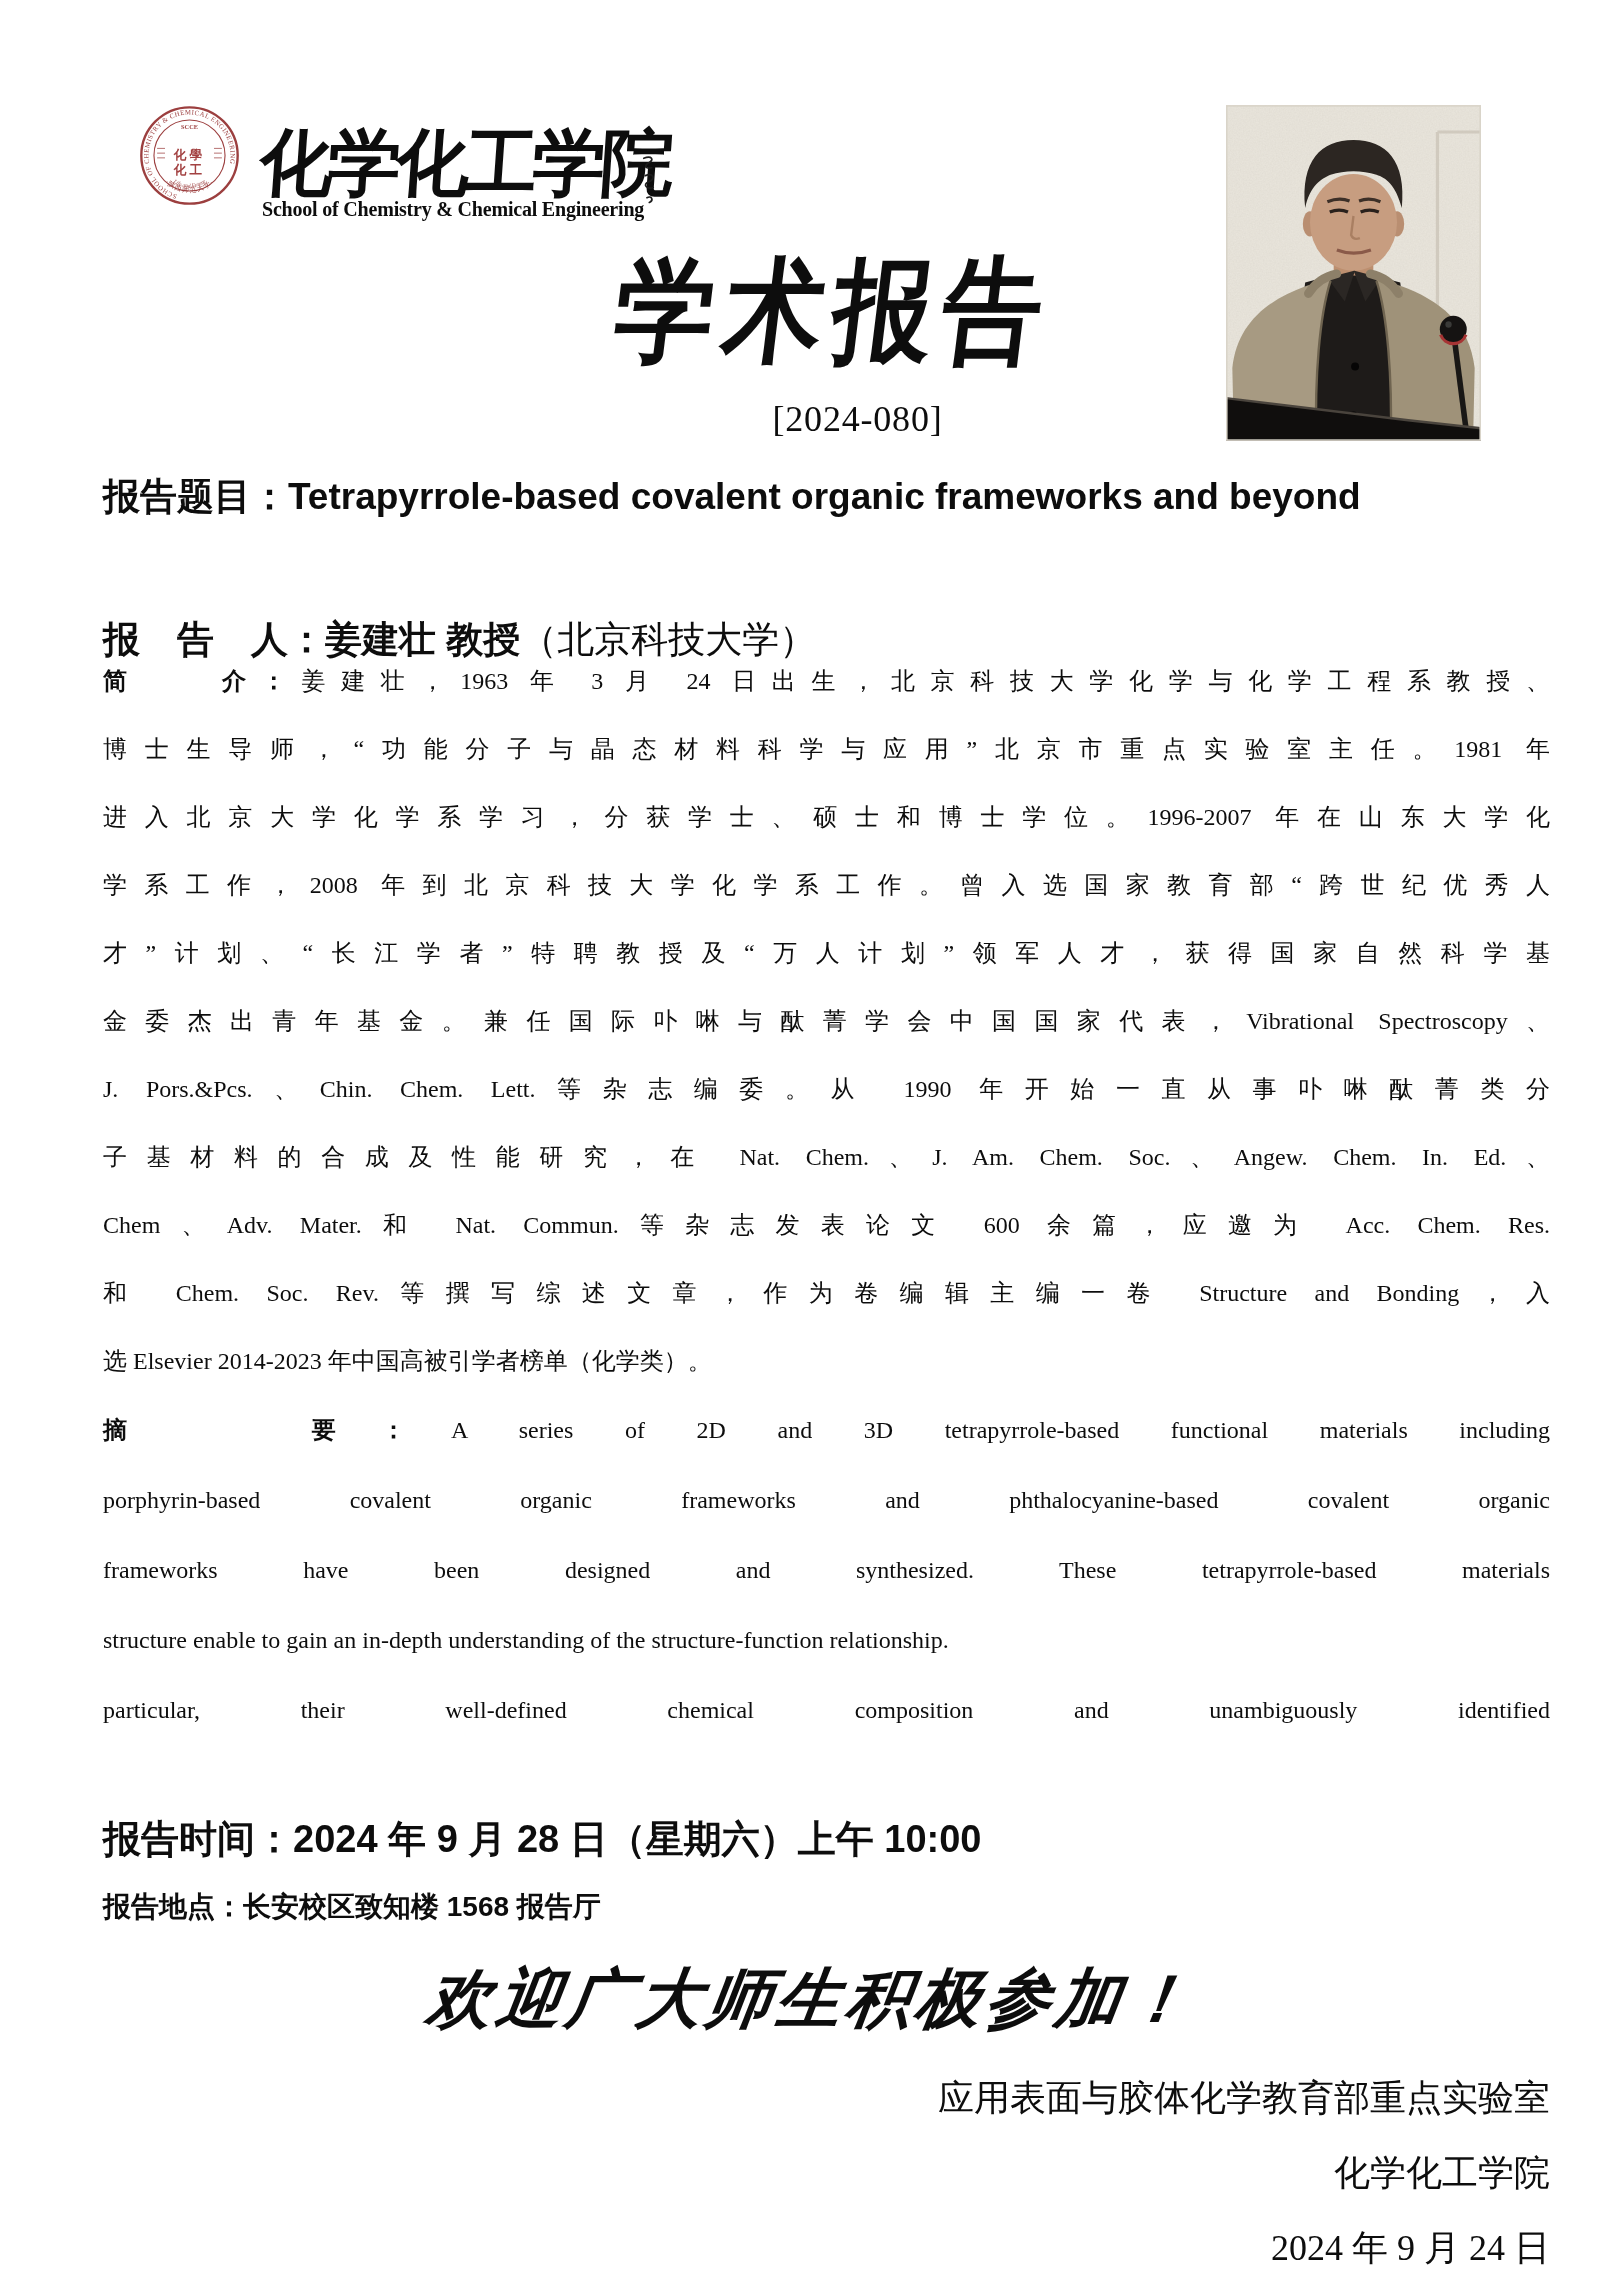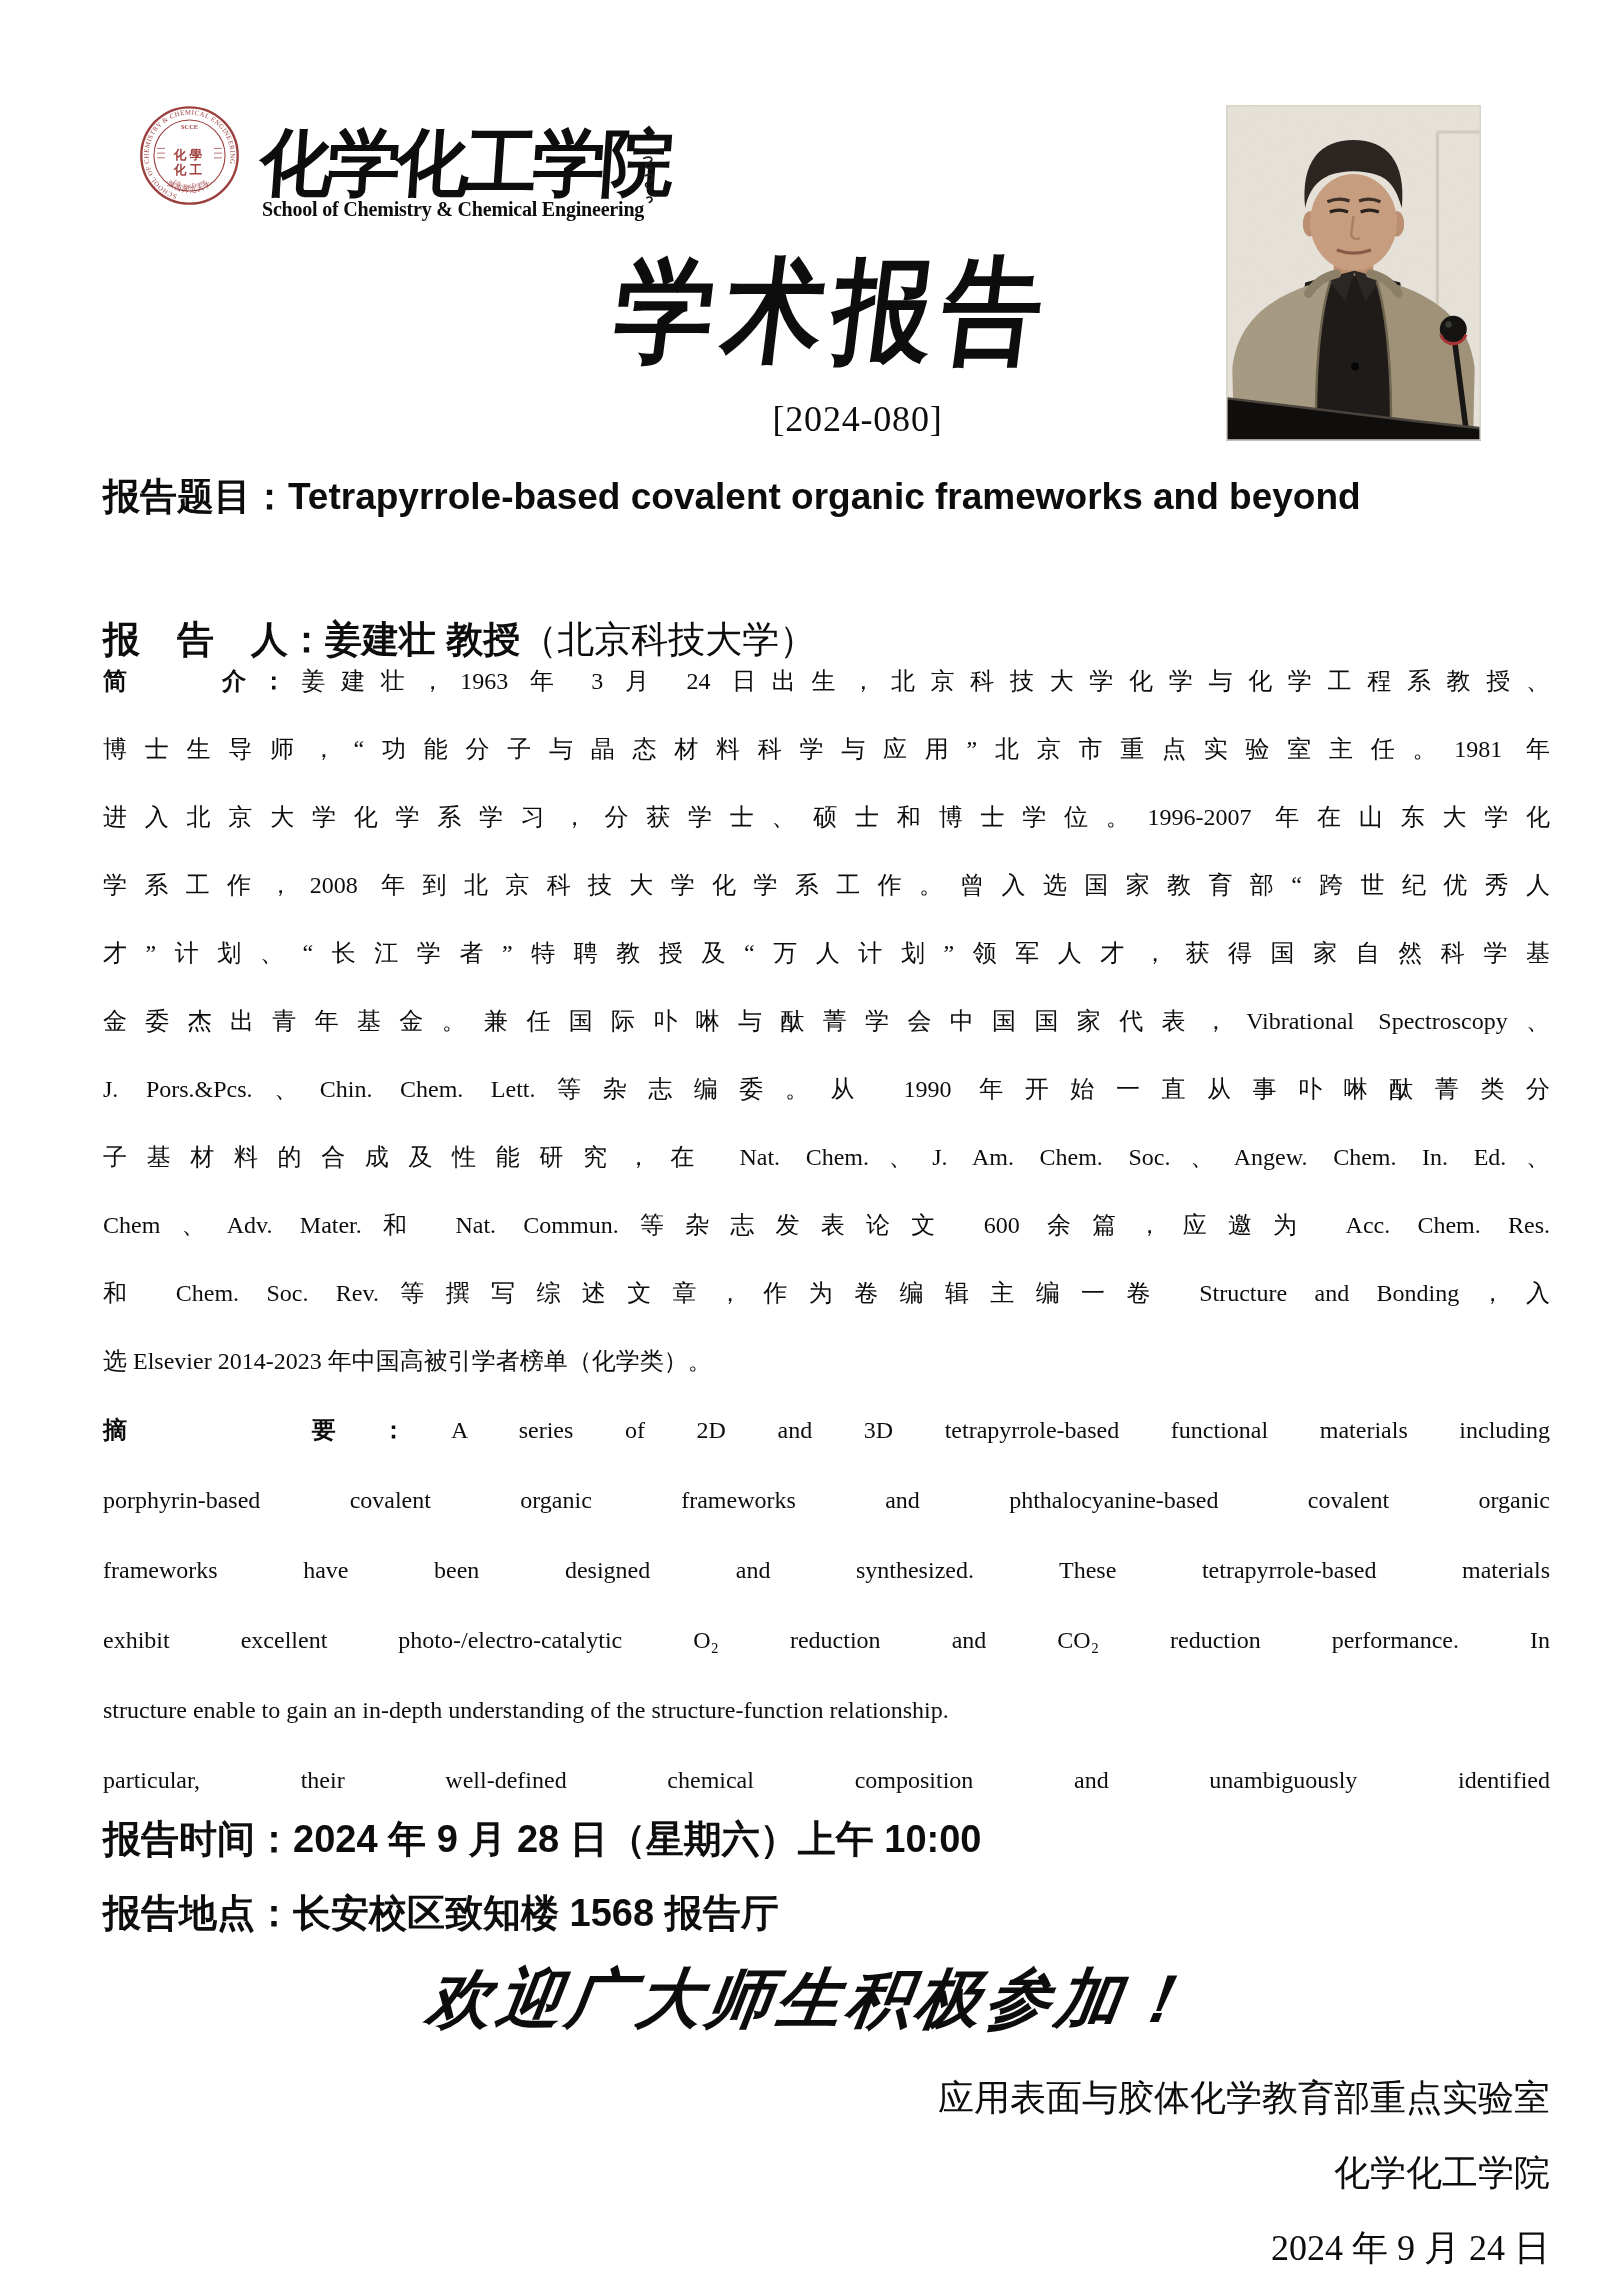--- a/index.html
+++ b/index.html
@@ -33,21 +33,21 @@
 
   
   .block{position:absolute;left:103px;width:1447px;}
   .block.intro{top:647px;}
   .block.abstract{top:1395px;}
   .tl{height:68px;line-height:68px;font-size:24px;white-space:nowrap;text-align:left;}
   .abstract .tl{height:70px;line-height:70px;}
   .jl{text-align:justify;text-align-last:justify;}
 
   .row.time{top:1814px;font-size:38px;}
-  .row.venue{top:1888px;font-size:38px;}
+  .row.venue{top:1888px;font-size:28px;}
   .bold-cn{font-family:"Liberation Sans","DejaVu Sans",sans-serif;font-weight:bold;}
 
   .welcome{position:absolute;left:0;top:1955px;width:100%;text-align:center;
            font-size:65px;font-weight:900;font-style:italic;letter-spacing:4.8px;
            transform:skewX(-8deg);white-space:nowrap;}
 
   .footer{position:absolute;left:103px;top:2061px;width:1447px;text-align:right;}
   .footer .fl{height:75px;line-height:75px;font-size:36px;}
 </style>
 </head>
@@ -160,21 +160,20 @@
     <div class="tl jl">子基材料的合成及性能研究，在 Nat. Chem.、J. Am. Chem. Soc.、Angew. Chem. In. Ed.、</div>
     <div class="tl jl">Chem、Adv. Mater.和 Nat. Commun.等杂志发表论文 600 余篇，应邀为 Acc. Chem. Res.</div>
     <div class="tl jl">和 Chem. Soc. Rev.等撰写综述文章，作为卷编辑主编一卷 Structure and Bonding，入</div>
     <div class="tl">选 Elsevier 2014-2023 年中国高被引学者榜单（化学类）。</div>
   </div>
 
   <div class="block abstract">
     <div class="tl jl"><span class="lab">摘　　要：</span><span>A series of 2D and 3D tetrapyrrole-based functional materials including</span></div>
     <div class="tl jl">porphyrin-based covalent organic frameworks and phthalocyanine-based covalent organic</div>
     <div class="tl jl">frameworks have been designed and synthesized. These tetrapyrrole-based materials</div>
-    <div class="tl jl">exhibit excellent photo-/electro-catalytic O₂ reduction and CO₂ reduction performance. In</div>
     <div class="tl">structure enable to gain an in-depth understanding of the structure-function relationship.</div>
     <div class="tl jl">particular, their well-defined chemical composition and unambiguously identified</div>
   </div>
 
   <div class="row time">
     <span class="bold-cn">报告时间：</span><span class="bold-cn">2024 年 9 月 28 日（星期六）上午 10:00</span>
   </div>
   <div class="row venue">
     <span class="bold-cn">报告地点：</span><span class="bold-cn">长安校区致知楼 1568 报告厅</span>
   </div>

